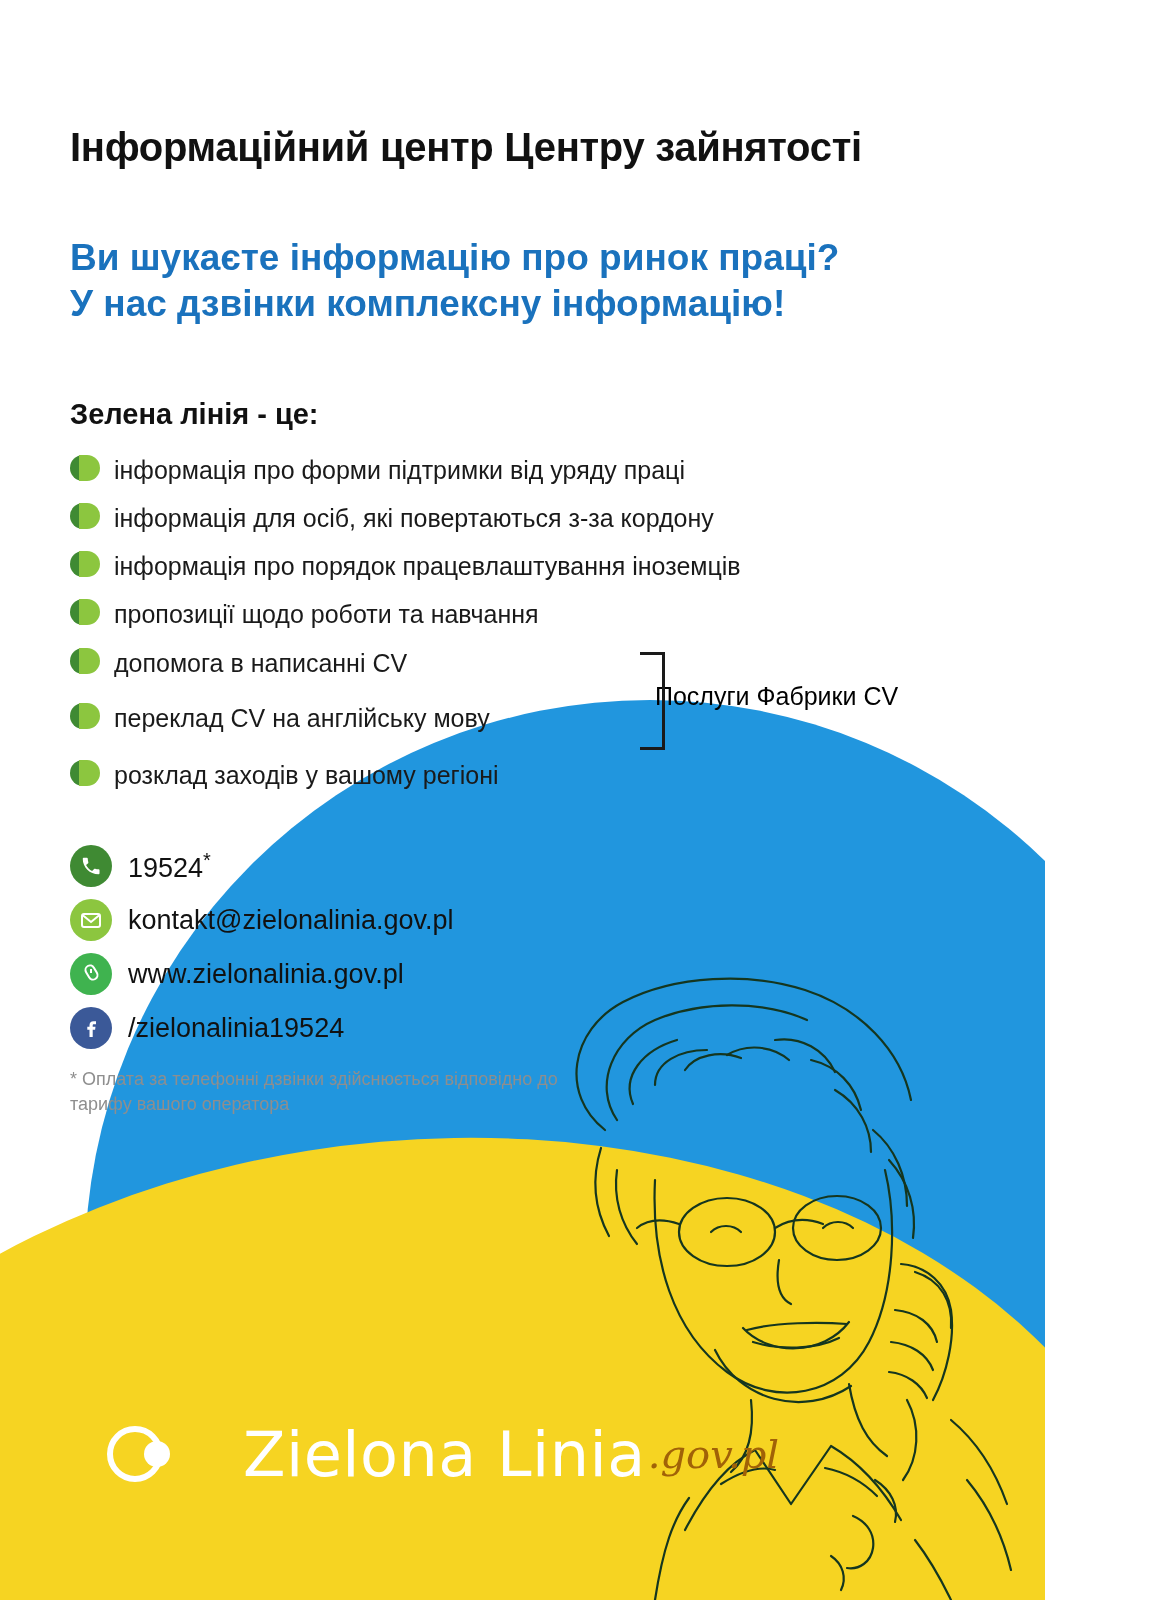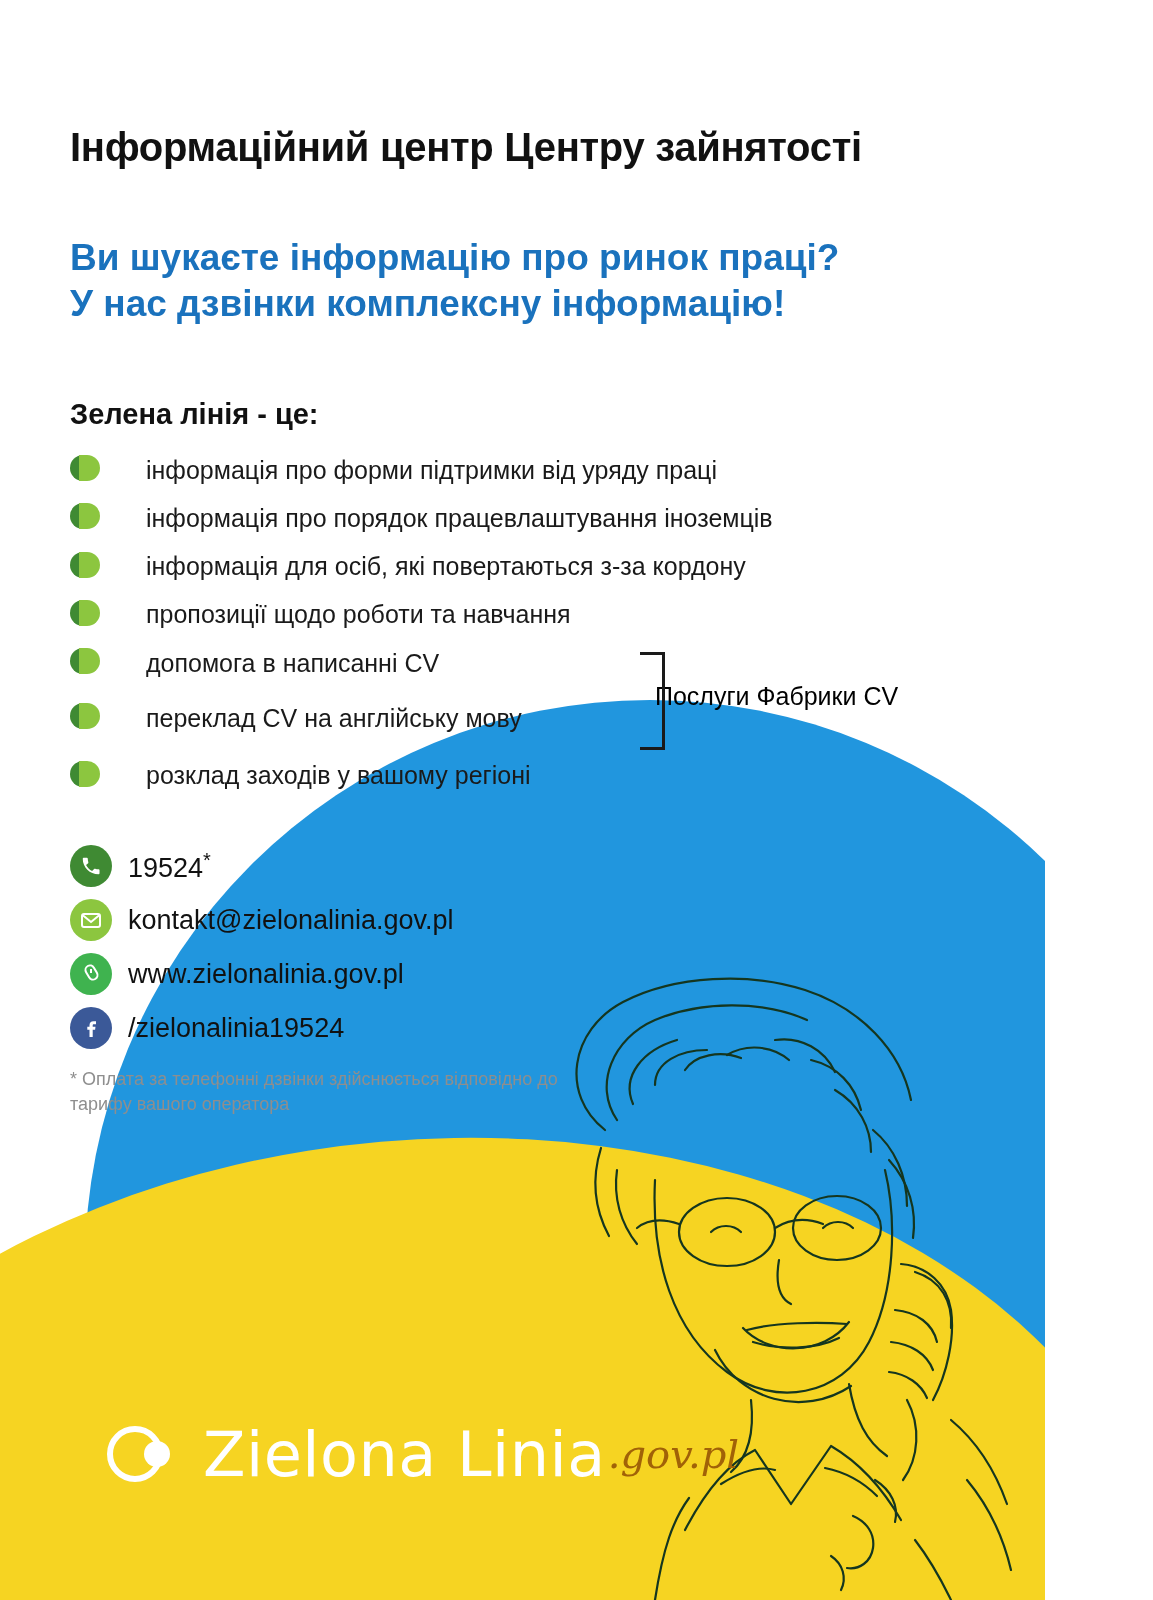--- a/index.html
+++ b/index.html
@@ -92,24 +92,23 @@
     color: #111111;
   }
 
   .bullets {
     list-style: none;
     margin: 24px 0 0 0;
     padding: 0;
   }
   .bullet {
     display: flex;
-    align-items: center;
+    align-items: flex-start;
     margin-bottom: 17px;
     position: relative;
-    gap: 32px;
   }
   .bullet.tight {
     margin-bottom: 24px;
   }
   .bullet-icon {
     flex: 0 0 auto;
     width: 30px;
     height: 30px;
     margin-right: 14px;
     position: relative;
@@ -219,20 +218,21 @@
     height: 76px;
     margin-right: 22px;
     flex: 0 0 auto;
   }
   .logo-type {
     font-family: "DejaVu Sans", sans-serif;
     font-size: 62px;
     color: #ffffff;
     letter-spacing: 0.5px;
     white-space: nowrap;
+    margin-left: 40px;
   }
   .logo-suffix {
     font-family: "DejaVu Serif", serif;
     font-style: italic;
     font-size: 40px;
     color: #a16207;
     margin-left: 2px;
   }
 </style>
 </head>
@@ -324,29 +324,29 @@
             <span class="light"></span>
           </span>
         <span class="bullet-text">інформація про форми підтримки від уряду праці</span>
       </li>
 
       <li class="bullet">
         <span class="bullet-icon">
             <span class="dark"></span>
             <span class="light"></span>
           </span>
-        <span class="bullet-text">інформація про порядок працевлаштування іноземців</span>
+        <span class="bullet-text">інформація для осіб, які повертаються з-за кордону</span>
       </li>
 
       <li class="bullet">
         <span class="bullet-icon">
             <span class="dark"></span>
             <span class="light"></span>
           </span>
-        <span class="bullet-text">інформація для осіб, які повертаються з-за кордону</span>
+        <span class="bullet-text">інформація про порядок працевлаштування іноземців</span>
       </li>
 
       <li class="bullet">
         <span class="bullet-icon">
             <span class="dark"></span>
             <span class="light"></span>
           </span>
         <span class="bullet-text">пропозиції щодо роботи та навчання</span>
       </li>
 

